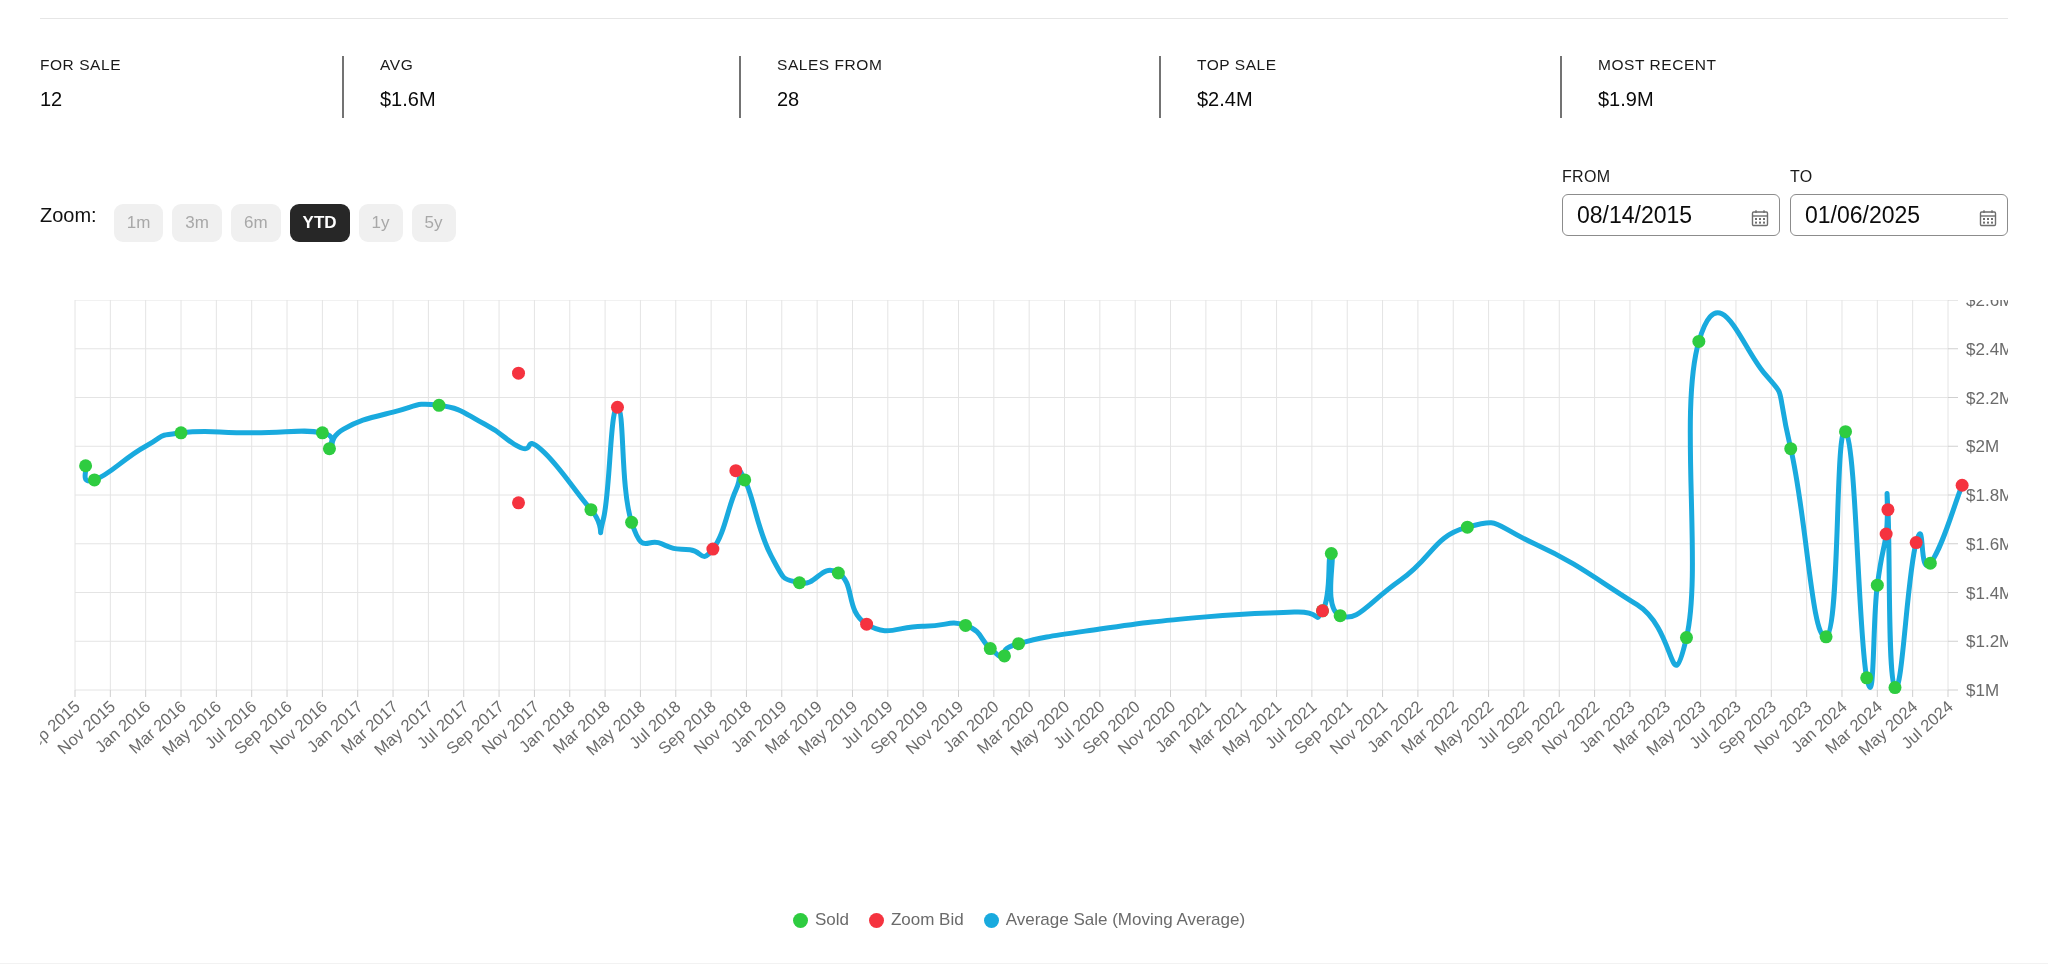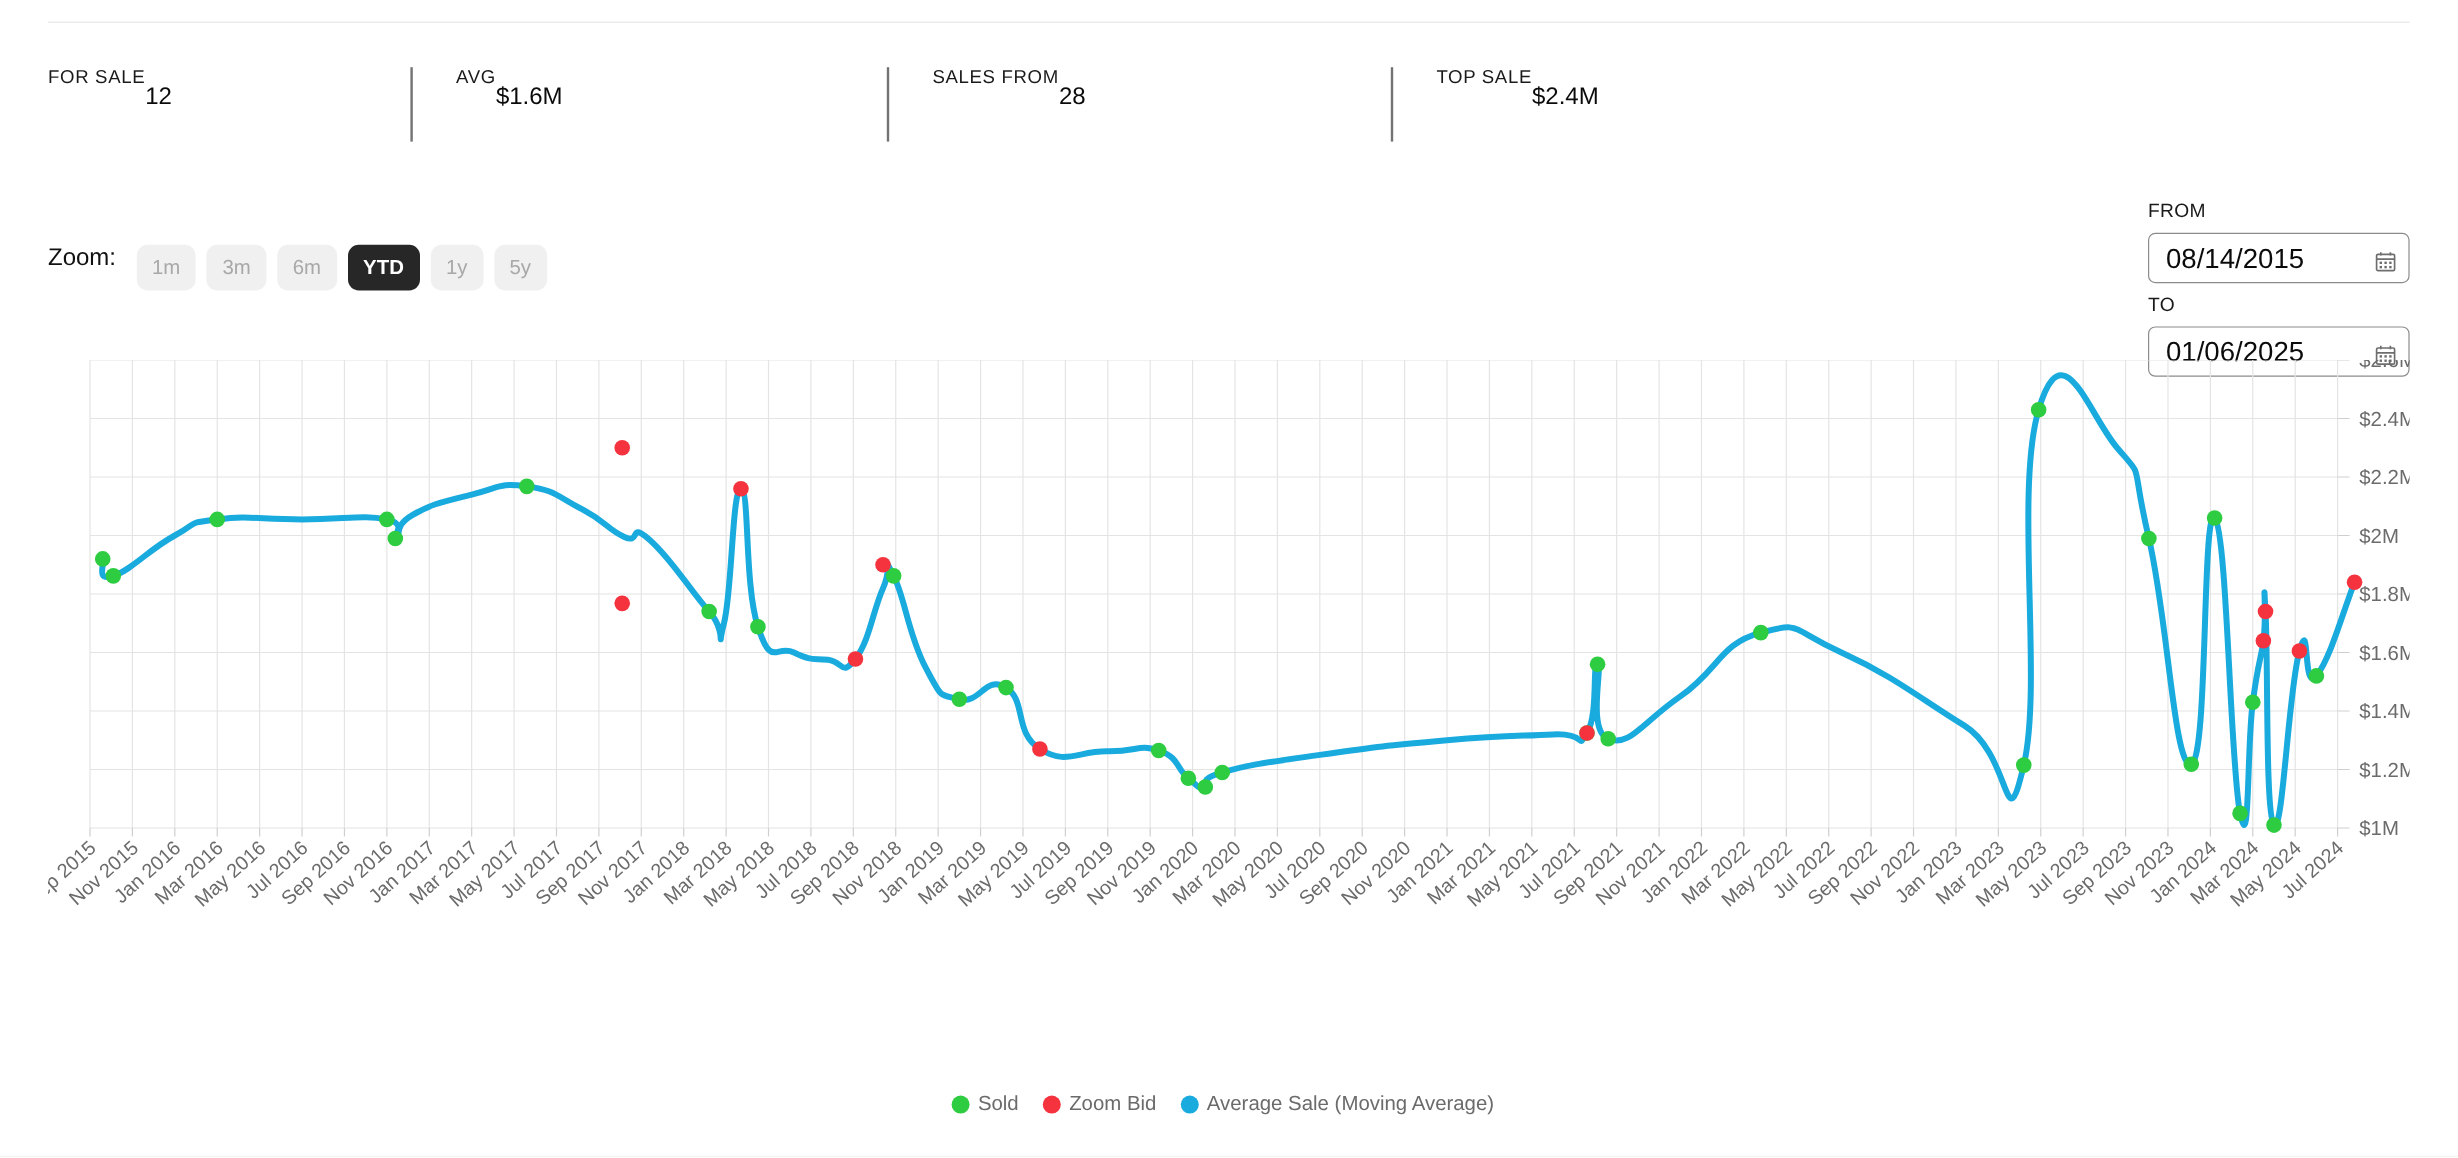--- a/index.html
+++ b/index.html
@@ -25,21 +25,21 @@
 
   
   .stats {
     position: absolute; left: 40px; top: 56px;
     width: 1968px; height: 62px;
     display: flex;
   }
   .stat {
     position: relative;
     padding-left: 0px;
-    display: flex; flex-direction: row; justify-content: flex-start;
+    display: flex; flex-direction: column; justify-content: flex-start;
   }
   .stat + .stat { border-left: 2px solid #737373; padding-left: 36px; }
   .stat-label {
     font-size: 15.5px;
     letter-spacing: .55px;
     color: #1a1a1a;
     line-height: 18px;
     font-weight: 400;
     white-space: nowrap;
   }
@@ -73,21 +73,21 @@
     font-size: 17px;
     font-family: inherit;
     display: flex; align-items: center; justify-content: center;
     padding: 0 13px;
     cursor: pointer;
   }
   .zbtn.active { background: #272727; color: #ffffff; font-weight: 700; }
 
   .daterange {
     position: absolute; right: 0; top: 0;
-    display: flex; gap: 10px; flex-direction: column;
+    display: flex; gap: 10px;
   }
   .dfield { width: 218px; }
   .dfield-label {
     font-size: 16px; color: #1a1a1a; letter-spacing: .3px;
     margin-bottom: 8px; line-height: 18px;
   }
   .dinput {
     position: relative;
     height: 42px; border: 1px solid #8c8c8c; border-radius: 6px;
     background: #fff;
@@ -130,20 +130,24 @@
       <span class="stat-label">AVG</span>
       <span class="stat-value">$1.6M</span>
     </div>
     <div class="stat" style="width:420px;">
       <span class="stat-label">SALES FROM</span>
       <span class="stat-value">28</span>
     </div>
     <div class="stat" style="width:401px;">
       <span class="stat-label">TOP SALE</span>
       <span class="stat-value">$2.4M</span>
+    </div>
+    <div class="stat" style="flex:1;">
+      <span class="stat-label">MOST RECENT</span>
+      <span class="stat-value">$1.9M</span>
     </div>
   </div>
 
   <div class="controls">
 
     <div class="zoom-group">
       <span class="zoom-label">Zoom:</span>
       <button class="zbtn">1m</button>
       <button class="zbtn">3m</button>
       <button class="zbtn">6m</button>

